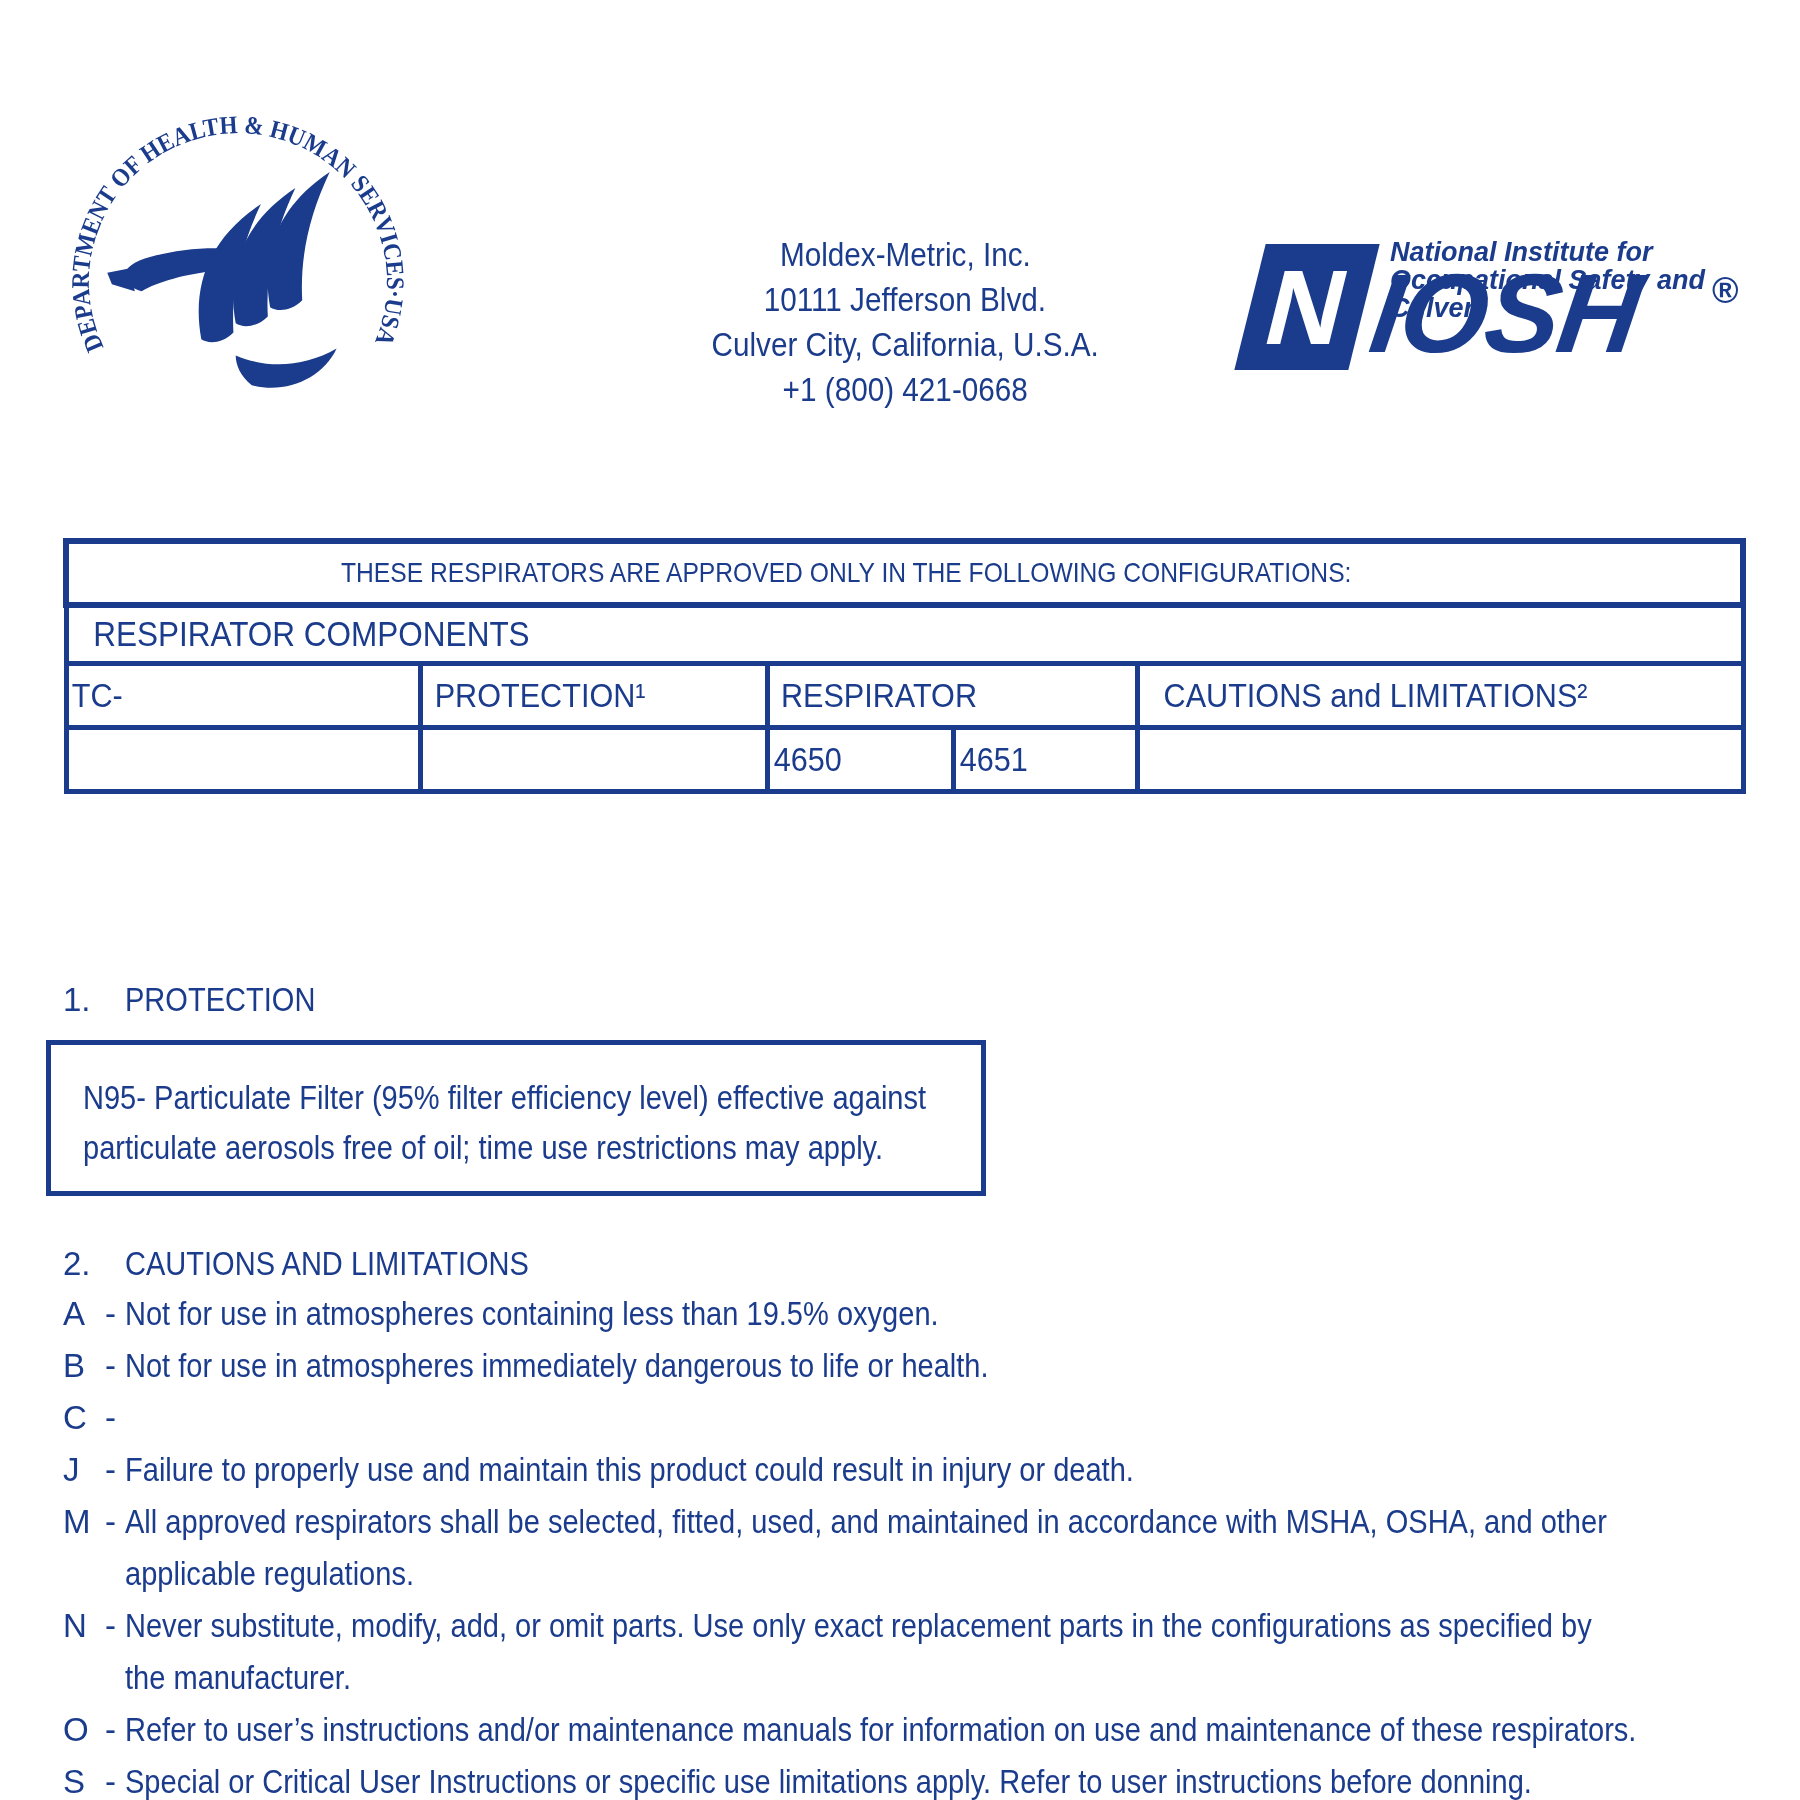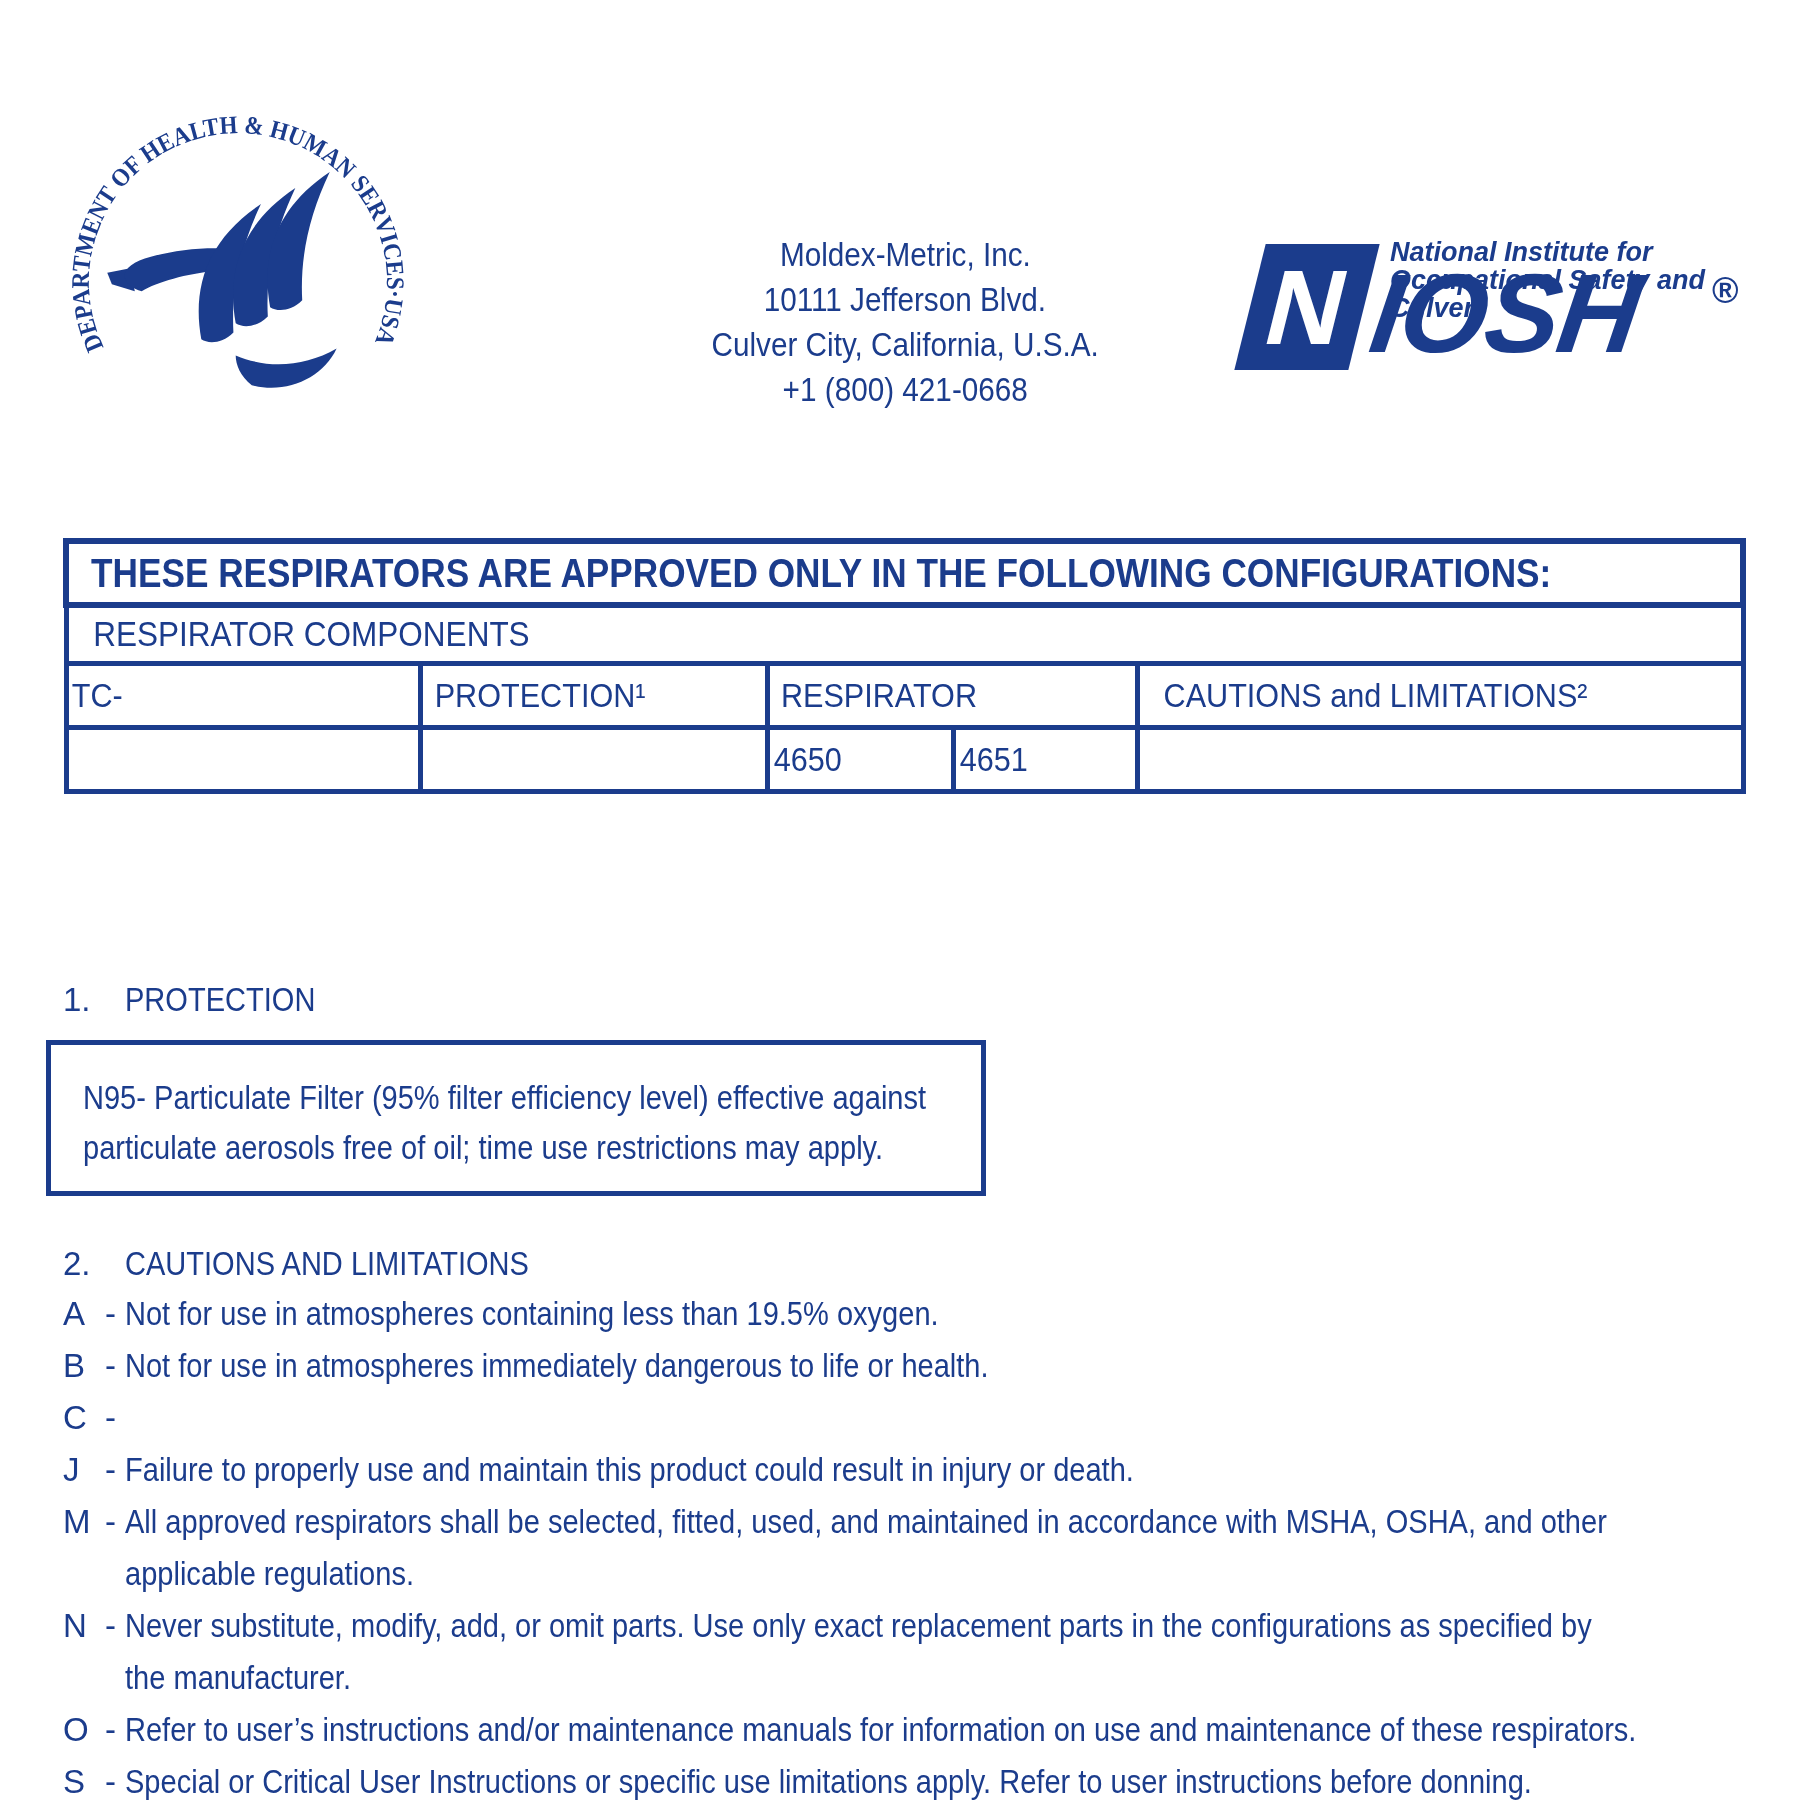--- a/index.html
+++ b/index.html
@@ -19,21 +19,21 @@
   #niosh-nblock .nletter{color:#fff;font-size:106px;font-weight:bold;line-height:1;}
   #niosh-iosh{position:absolute;left:132px;top:22px;font-size:112px;line-height:112px;font-weight:bold;
               font-style:italic;letter-spacing:-2px;transform:skewX(-8deg);}
   #niosh-reg{position:absolute;left:472px;top:34px;font-size:36px;font-weight:bold;}
 
   
   #approval-table{left:63px;top:538px;border-collapse:collapse;table-layout:fixed;width:1677px;}
   #approval-table td{border:5px solid var(--blue);text-align:left;vertical-align:middle;
                      font-size:34px;color:var(--blue);padding:0;}
   #approval-table td.tbl-title{border:6px solid var(--blue);text-align:center;padding-left:22px;
-                               font-size:40px;font-weight:bold;}
+                               font-size:28px;font-weight:normal;}
 
   
   .sec-head{left:63px;width:1700px;display:flex;font-size:33px;line-height:40px;}
   .sec-head .num{width:42px;flex:0 0 42px;}
   .sec-head .gap{width:20px;flex:0 0 20px;}
   #protection-box{left:46px;top:1040px;width:878px;height:118px;border:5px solid var(--blue);
                   padding:28px 20px 0 32px;font-size:33px;line-height:50px;}
 
   
   #cautions-list{left:63px;top:1288px;width:1720px;}

